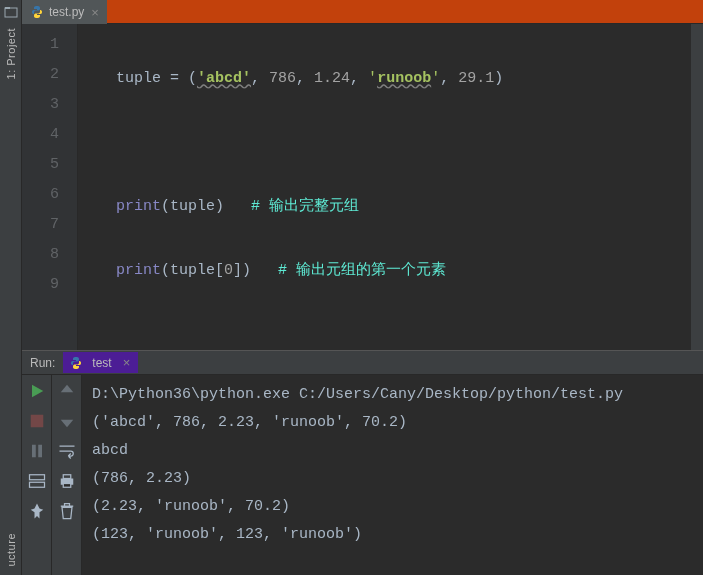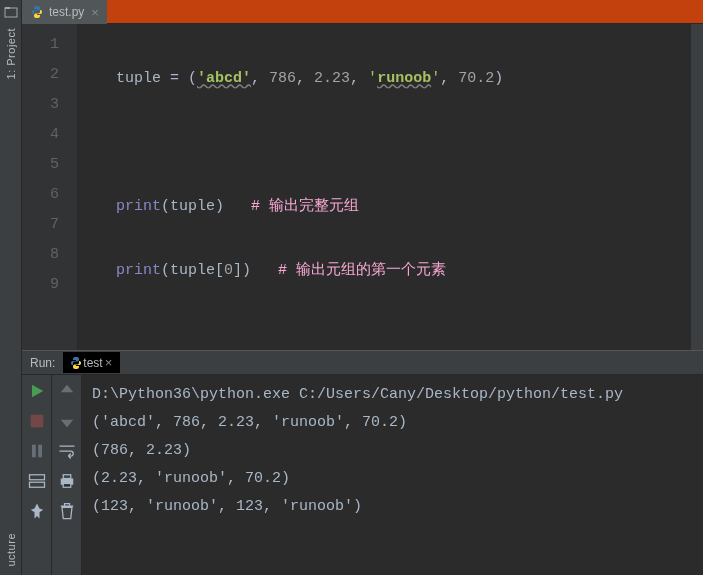--- a/index.html
+++ b/index.html
@@ -90,41 +90,41 @@
     }
     .code-line {
       height: 30px;
       line-height: 30px;
       position: relative;
     }
     .kw-fn { color: #8888c6; }
     .str { color: #a5c261; }
     .str u { text-decoration-color:#808080; text-decoration-line:underline; text-decoration-style:wavy;font-weight:bold;}
     .num { color: #a3a3a3; }
-    .cm { color: #f9a8d4; }
+    .cm { color: #5eead4; }
     .run-panel {
       height: 225px;
       background: #2b2b2b;
       border-top: 1px solid #555555;
       display: flex;
     }
     .run-header {
       height: 24px;
       background: #3c3f41;
       border-bottom: 1px solid #282828;
       font-family: "Segoe UI", sans-serif;
       font-size: 12px;
       display:flex; align-items:center;
       padding-left: 8px;
       color:#bbbbbb;
       gap:8px;
     }
     .run-header .tab-mini {
-      display:flex; align-items:center; gap:0;
-      background:#000000;
+      display:flex; align-items:center; gap:9px;
+      background:#4c1d95;
       padding: 3px 6px;
     }
     .run-body { display:flex; flex:1; }
     .tool-col {
       width: 30px;
       background:#3c3f41;
       border-right:1px solid #282828;
       display:flex; flex-direction:column; align-items:center;
       padding-top:6px;
       gap:10px;
@@ -183,21 +183,21 @@
         <div>2</div>
         <div>3</div>
         <div>4</div>
         <div>5</div>
         <div>6</div>
         <div>7</div>
         <div>8</div>
         <div>9</div>
     </div>
     <div class="code-area">
-      <div class="code-line"><span>tuple = (</span><span class="str"><u>'abcd'</u></span><span>, </span><span class="num">786</span><span>, </span><span class="num">2.23</span><span>, </span><span class="str">'<u>runoob</u>'</span><span>, </span><span class="num">70.2</span><span>)</span></div>
+      <div class="code-line"><span>tuple = (</span><span class="str"><u>'abcd'</u></span><span>, </span><span class="num">786</span><span>, </span><span class="num">1.24</span><span>, </span><span class="str">'<u>runoob</u>'</span><span>, </span><span class="num">29.1</span><span>)</span></div>
       <div class="code-line"></div>
       <div class="code-line"><span class="kw-fn">print</span><span>(tuple)   </span><span class="cm"># 输出完整元组</span></div>
       <div class="code-line"><span class="kw-fn">print</span><span>(tuple[</span><span class="num">0</span><span>])   </span><span class="cm"># 输出元组的第一个元素</span></div>
       
       
       
       
     </div>
     <div class="scroller"></div>
   </div>
@@ -268,17 +268,17 @@
               <rect x="5" y="3" width="6" height="3" fill="none" stroke="#a9b7c6"></rect>
               <rect x="5" y="10" width="6" height="3" fill="#2b2b2b" stroke="#a9b7c6"></rect>
             </svg>
           </span>
         <span class="tool-btn">
             <svg viewBox="0 0 16 16">
               <path d="M4 5h8l-1 9H5zM3 4h10M6 2h4v2H6z" fill="none" stroke="#a9b7c6"></path>
             </svg>
           </span>
       </div>
-      <div class="console"><div>D:\Python36\python.exe C:/Users/Cany/Desktop/python/test.py</div><div>('abcd', 786, 2.23, 'runoob', 70.2)</div><div>(786, 2.23)</div><div>(2.23, 'runoob', 70.2)</div><div>(123, 'runoob', 123, 'runoob')</div></div>
+      <div class="console"><div>D:\Python36\python.exe C:/Users/Cany/Desktop/python/test.py</div><div>('abcd', 786, 2.23, 'runoob', 70.2)</div><div>abcd</div><div>(786, 2.23)</div><div>(2.23, 'runoob', 70.2)</div><div>(123, 'runoob', 123, 'runoob')</div></div>
     </div>
   </div>
 
 </div>
 
 </body></html>

